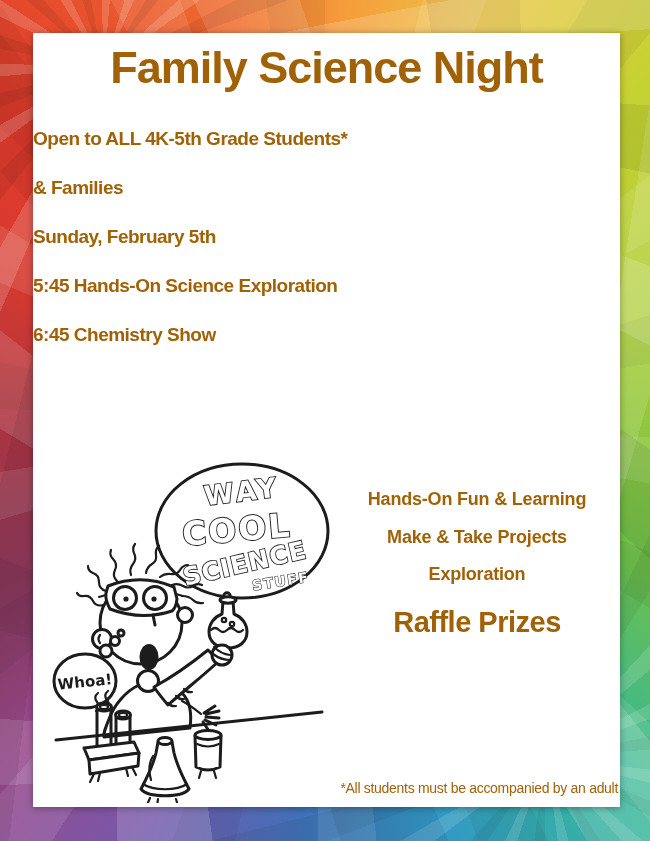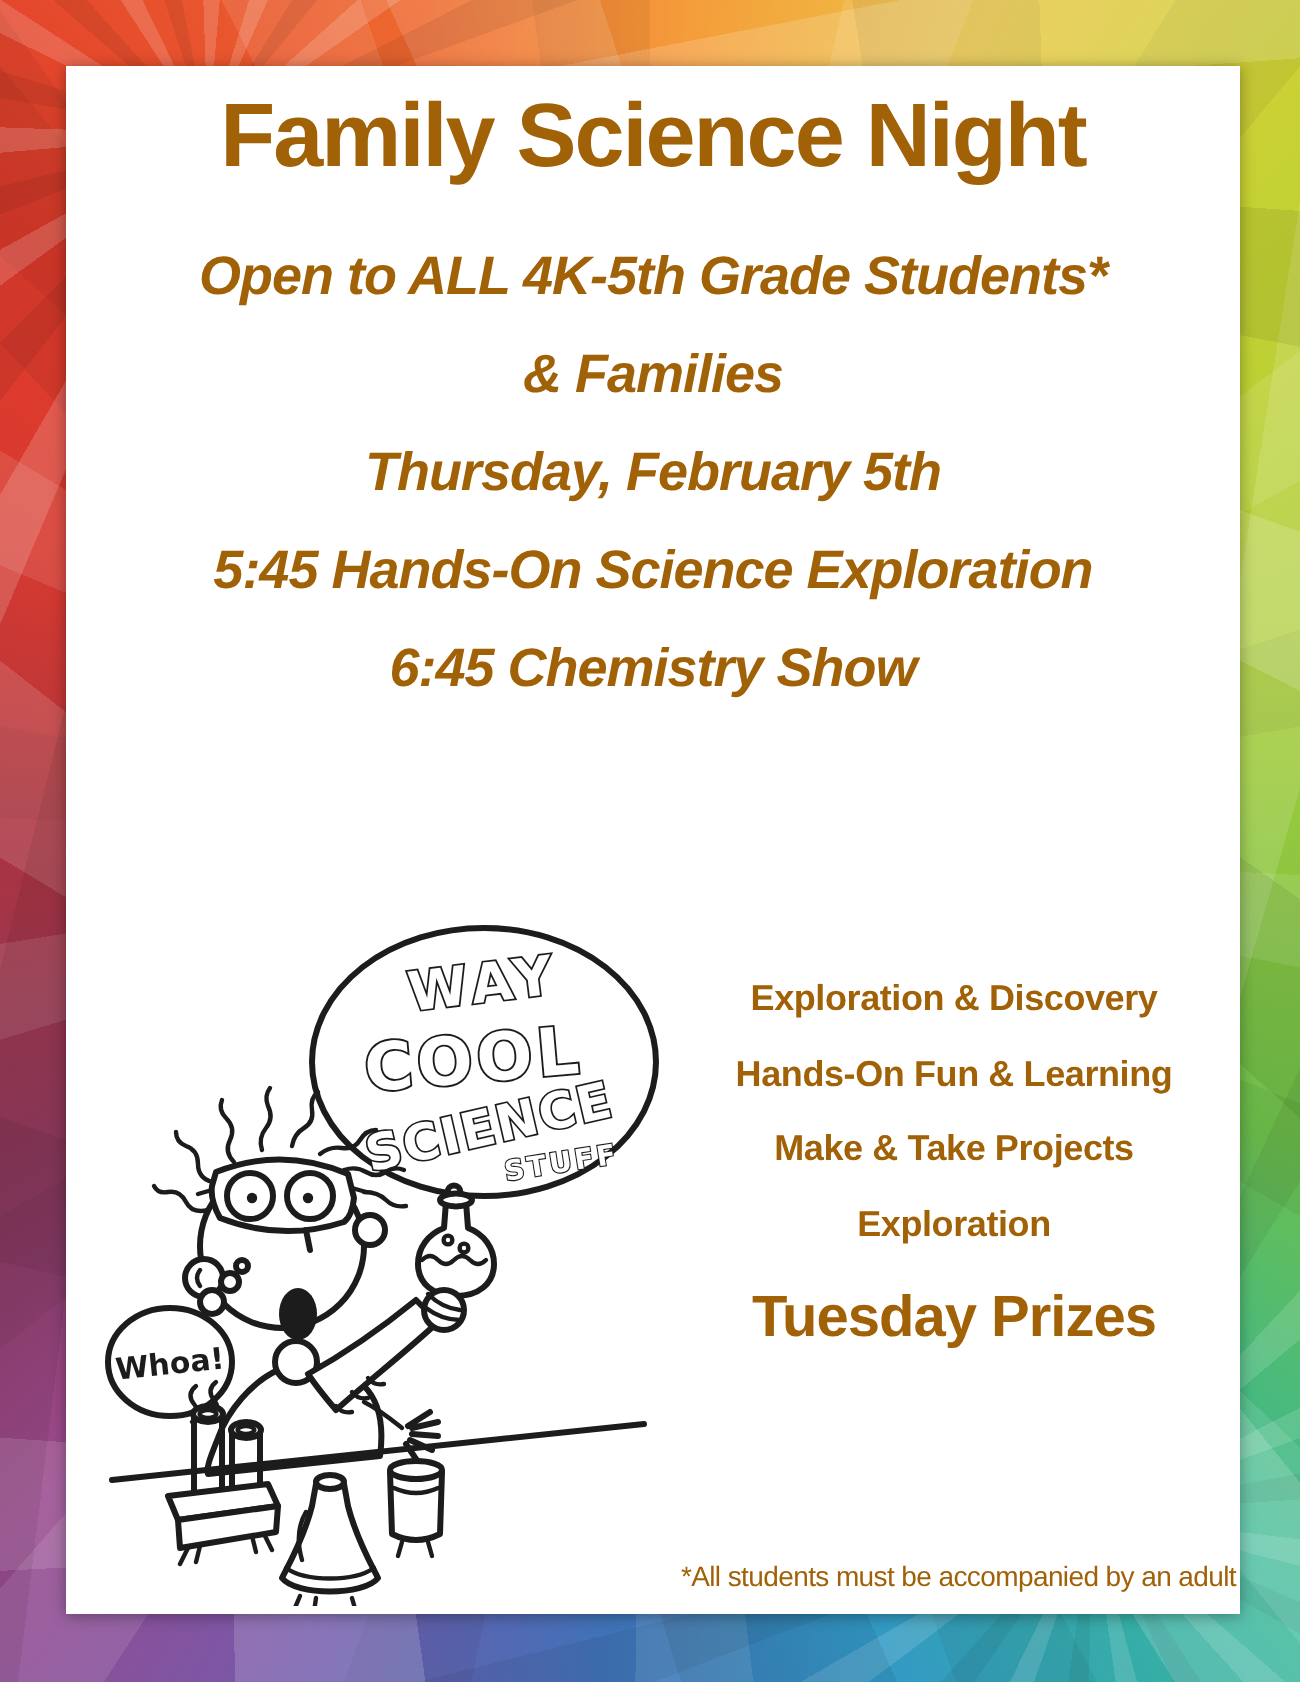--- a/index.html
+++ b/index.html
@@ -30,22 +30,22 @@
   .page{
     position:absolute;left:33px;top:33px;width:587px;height:774px;
     background:#ffffff;box-shadow:0 1px 7px rgba(0,0,0,.35);
     color:#a16207;
   }
   .title{
     margin:10px 0 0;text-align:center;
     font-size:45px;line-height:50px;font-weight:bold;letter-spacing:-1px;
   }
   .details{
-    margin-top:21px;text-align:center;
-    font-size:27px;line-height:49px;font-weight:bold;letter-spacing:-0.5px;font-style:italic;
+    margin-top:21px;
+    font-size:19px;line-height:49px;font-weight:bold;letter-spacing:-0.5px;
   }
   .illustration{position:absolute;left:5px;top:420px;width:300px;height:350px;}
   .features{
     position:absolute;left:329px;top:448px;width:230px;text-align:center;
     font-size:18px;line-height:37.5px;font-weight:bold;letter-spacing:-0.2px;
   }
   .raffle{font-size:29px;line-height:42px;margin-top:7px;letter-spacing:-0.5px;}
   .footnote{
     position:absolute;right:2px;bottom:11px;
     font-size:14px;font-weight:normal;letter-spacing:-0.3px;
@@ -70,21 +70,21 @@
 
 <div class="border-bg"></div>
 
 <div class="page">
 
   <h1 class="title">Family Science Night</h1>
 
   <div class="details">
     <div>Open to ALL 4K-5th Grade Students*</div>
     <div>&amp; Families</div>
-    <div>Thursday, February 5th</div>
+    <div>Sunday, February 5th</div>
     <div>5:45 Hands-On Science Exploration</div>
     <div>6:45 Chemistry Show</div>
   </div>
 
   <svg class="illustration" viewBox="0 0 300 350" aria-hidden="true">
 
     <g>
       <ellipse class="ink-fill" cx="204" cy="78" rx="86" ry="67" stroke-width="3.5"></ellipse>
       <circle class="ink-fill" cx="189" cy="143" r="3.2" stroke-width="2.2"></circle>
       <text class="bubble-letters" x="204" y="48" font-size="27" stroke-width="1.8" letter-spacing="3" transform="rotate(-7 204 42)">WAY</text>
@@ -179,22 +179,21 @@
 
     <g>
       <path class="ink-fill" d="M157,283 L158,314 Q170,320 182,314 L183,283 Z"></path>
       <ellipse class="ink-fill" cx="170" cy="282" rx="13" ry="4.5" stroke-width="2.4"></ellipse>
       <path class="ink-thin" d="M159,291 Q170,296 181,291"></path>
       <path class="ink-thin" d="M163,318 l-2,7 M176,318 l2,7"></path>
     </g>
   </svg>
 
   <div class="features">
-    <div>Exploration &amp; Discovery</div>
     <div>Hands-On Fun &amp; Learning</div>
     <div>Make &amp; Take Projects</div>
     <div>Exploration</div>
-    <div class="raffle">Tuesday Prizes</div>
+    <div class="raffle">Raffle Prizes</div>
   </div>
 
   <div class="footnote">*All students must be accompanied by an adult</div>
 
 </div>
 
 </body></html>

